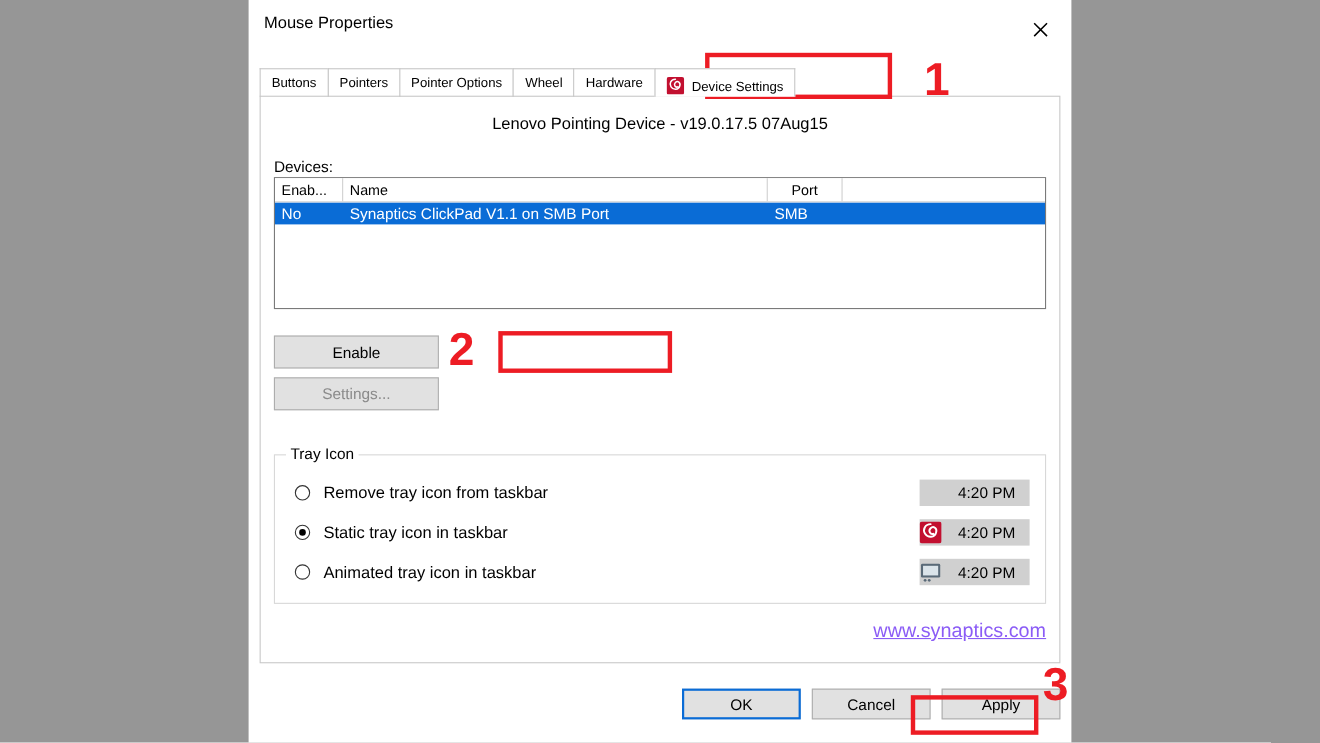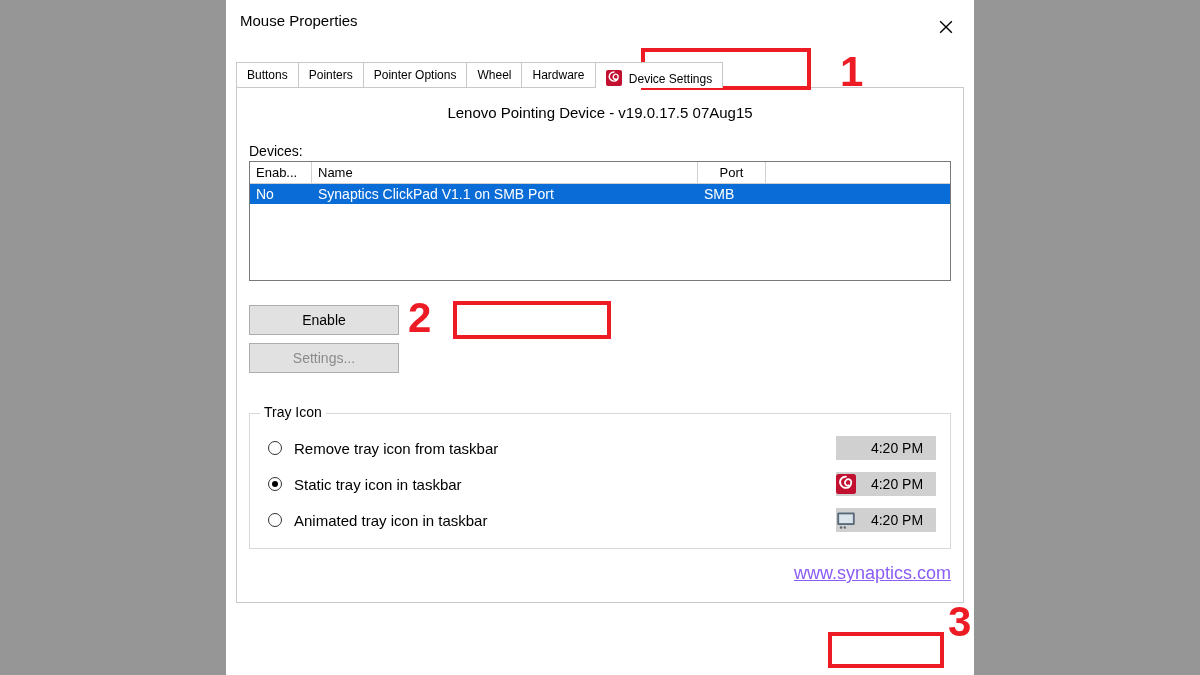--- a/index.html
+++ b/index.html
@@ -276,20 +276,25 @@
           <span class="chip-time">4:20 PM</span>
         </span>
       </div>
     </div>
 
     <div class="link-row">
       <a href="#">www.synaptics.com</a>
     </div>
   </div>
 
+  <div class="bottom-row">
+    <div class="btn primary">OK</div>
+    <div class="btn">Cancel</div>
+    <div class="btn">Apply</div>
+  </div>
 </div>
 
 <div class="annot-box" style="left:641px; top:48px; width:170px; height:42px;"></div>
 <span class="annot-num" style="left:840px; top:48px;">1</span>
 
 <div class="annot-box" style="left:453px; top:301px; width:158px; height:38px;"></div>
 <span class="annot-num" style="left:408px; top:294px;">2</span>
 
 <div class="annot-box" style="left:828px; top:632px; width:116px; height:36px;"></div>
 <span class="annot-num" style="left:948px; top:598px;">3</span>

